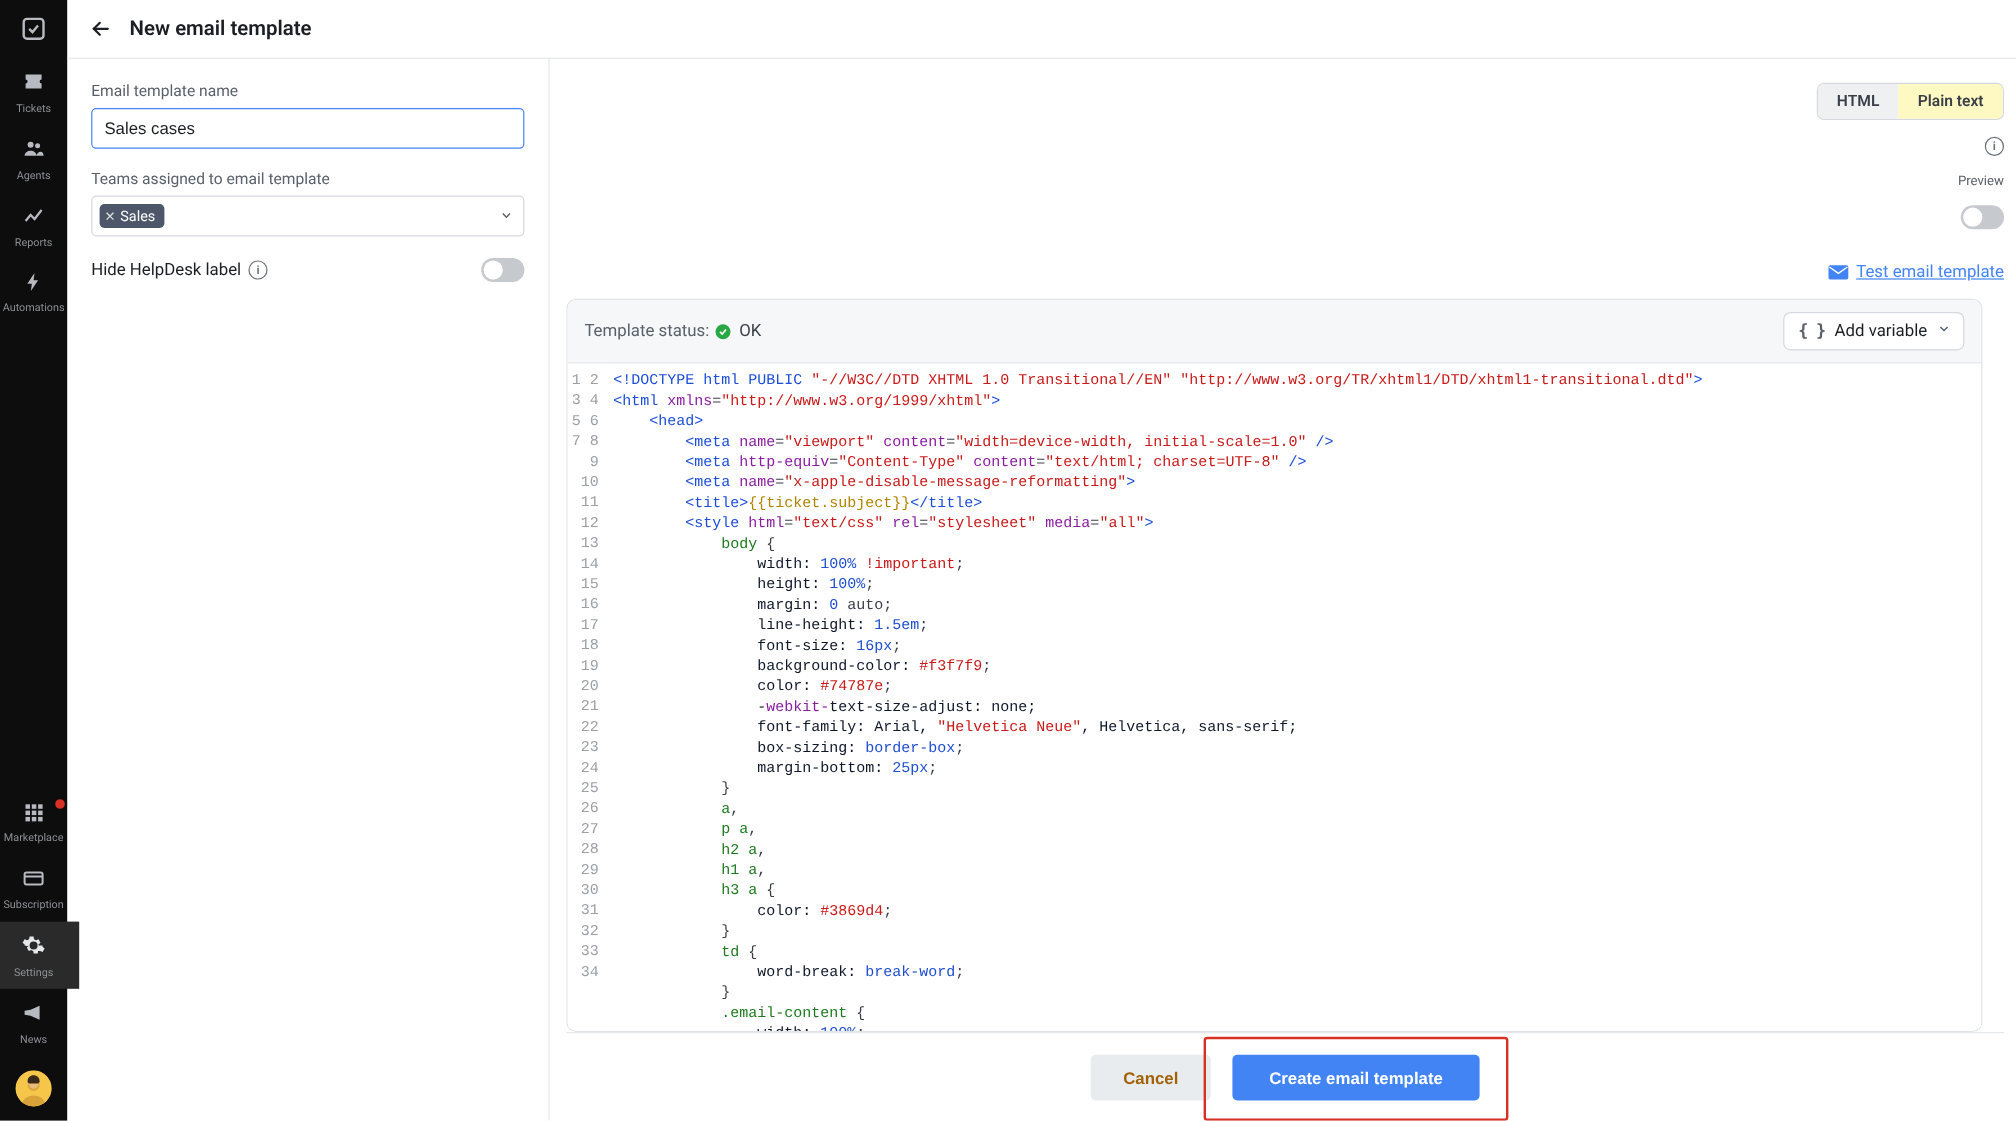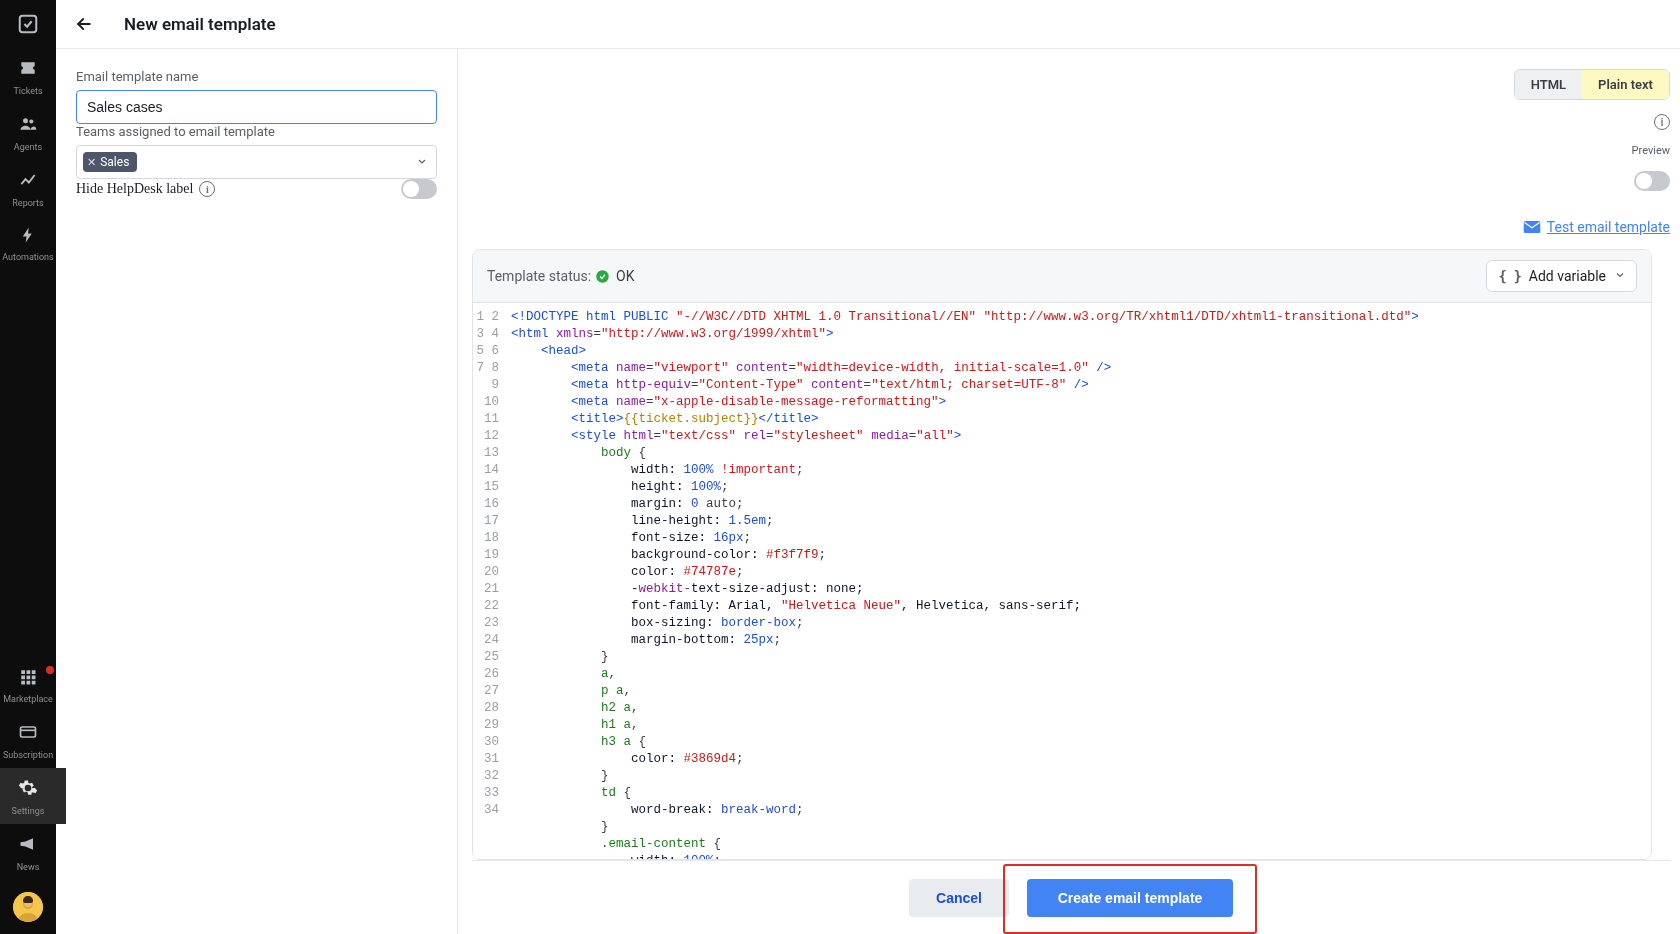--- a/index.html
+++ b/index.html
@@ -28,48 +28,48 @@
   }
   .sidebar .avatar svg { width: 30px; height: 30px; }
   .sidebar .badge {
     position: absolute; top: 6px; right: 10px; width: 12px; height: 12px; border-radius: 50%;
     background: #d93025; border: 2px solid #0d0d0d;
   }
 
   
   .main { flex:1; display:flex; flex-direction:column; min-width:0; }
   .header {
-    height: 48px; display:flex; align-items:center; padding: 0 12px; gap: 16px;
+    height: 48px; display:flex; align-items:center; padding: 0 12px;
   }
   .header .back { width: 32px; height: 32px; display:flex; align-items:center; justify-content:center; cursor:pointer; color:#1b1f23; }
   .header .title { font-size: 17px; font-weight: 600; margin-left: 8px; color:#1b1f23;}
 
   
   .content { flex:1; display:flex; border-top: 1px solid #e6e8eb; min-height:0; }
 
   .left-panel {
     width: 402px; flex-shrink:0; padding: 20px 20px; border-right: 1px solid #e6e8eb;
   }
-  .form-group { }
+  .form-group { margin-bottom: 18px; }
   .form-label { font-size: 13px; color: #5a6069; margin-bottom: 6px; display:block; }
   .text-input {
     width: 100%; height: 34px; border: 1px solid #4384f5; border-radius: 4px;
     padding: 0 10px; font-size: 14px; color:#1b1f23; outline:none;
   }
   .select-wrap {
     width:100%; min-height:34px; border:1px solid #d5d8dc; border-radius:4px;
     display:flex; align-items:center; padding:3px 6px; position:relative; cursor:text;
   }
   .select-wrap .chip {
     background:#4d5769; color:#fff; font-size:12px; border-radius:4px; padding:3px 8px 3px 4px;
     display:flex; align-items:center; gap:4px;
   }
   .select-wrap .chip .x { font-size:11px; opacity:.8; cursor:pointer; }
   .select-wrap .caret { position:absolute; right:8px; top:50%; transform:translateY(-50%); color:#5a6069; pointer-events:none;}
-  .toggle-row { display:flex; justify-content:space-between;font-family:Liberation Serif, serif; }
+  .toggle-row { display:flex; justify-content:space-between; }
   .toggle-row .lbl { font-size:14px; color:#1b1f23; display:flex; align-items:center; gap:6px;}
   .info-circ { width:16px; height:16px; border:1.4px solid #6a7079; border-radius:50%; display:inline-flex; align-items:center; justify-content:center; font-size:10px; color:#6a7079; font-style:normal; font-weight:600; cursor:default;}
   .switch {
     width:36px; height:20px; border-radius:999px; background:#c6c9cd; position:relative; cursor:pointer;
   }
   .switch::after { content:""; position:absolute; left:2px; top:2px; width:16px; height:16px; border-radius:50%; background:#fff; }
 
   
   .right-panel { flex:1; display:flex; flex-direction:column; padding:16px 10px 0 14px; min-width:0;}
   .toolbar-row { display:flex; align-items:flex-end; gap:14px; padding: 4px 0 14px 0; flex-direction: column;}
@@ -120,21 +120,21 @@
   .t-hex { color:#c91a1a; }
   .t-punc{ color:#3a3f47; }
   .t-mus { color:#b08400; }
 
   
   .footer {
     height:74px; display:flex; align-items:center; justify-content:center; gap:18px; border-top:1px solid #e6e8eb;
     position:relative;
   }
   .btn { border:none; border-radius:4px; font-size:14px; font-weight:600; height:38px; padding:0 26px; cursor:pointer; }
-  .btn-cancel { background:#e9ecef; color:#1d4ed8; width:100px;}
+  .btn-cancel { background:#e9ecef; color:#a16207; width:100px;}
   .btn-primary { background:#4384f5; color:#fff; width:206px;}
   .highlight-box {
     position:absolute; border:2.5px solid #d93025; border-radius:3px; pointer-events:none;
     width:254px; height:70px;
   }
 </style>
 </head>
 <body>
 
 <div class="sidebar">

